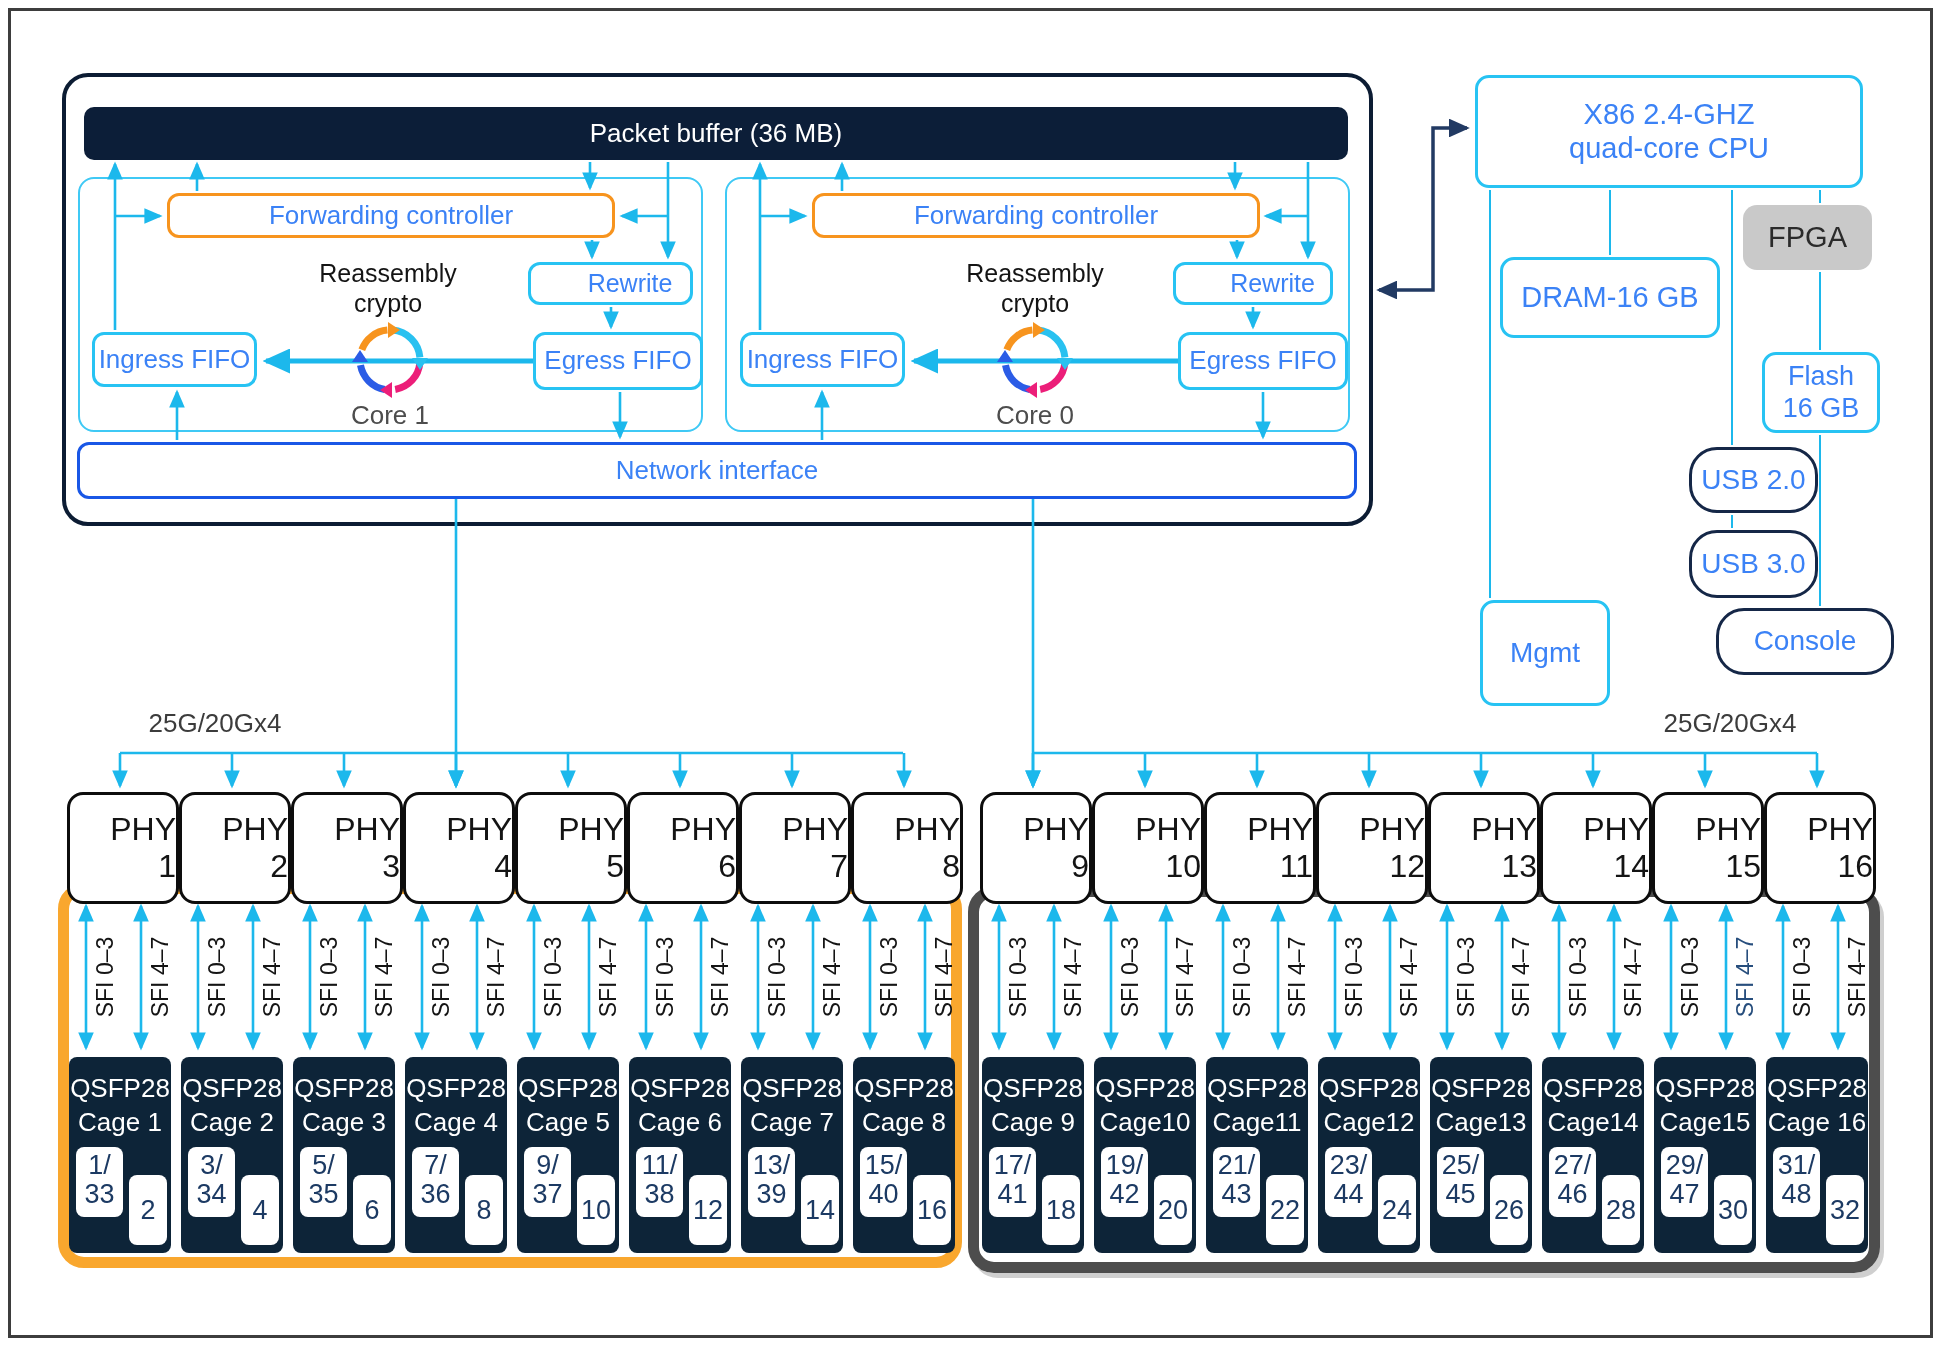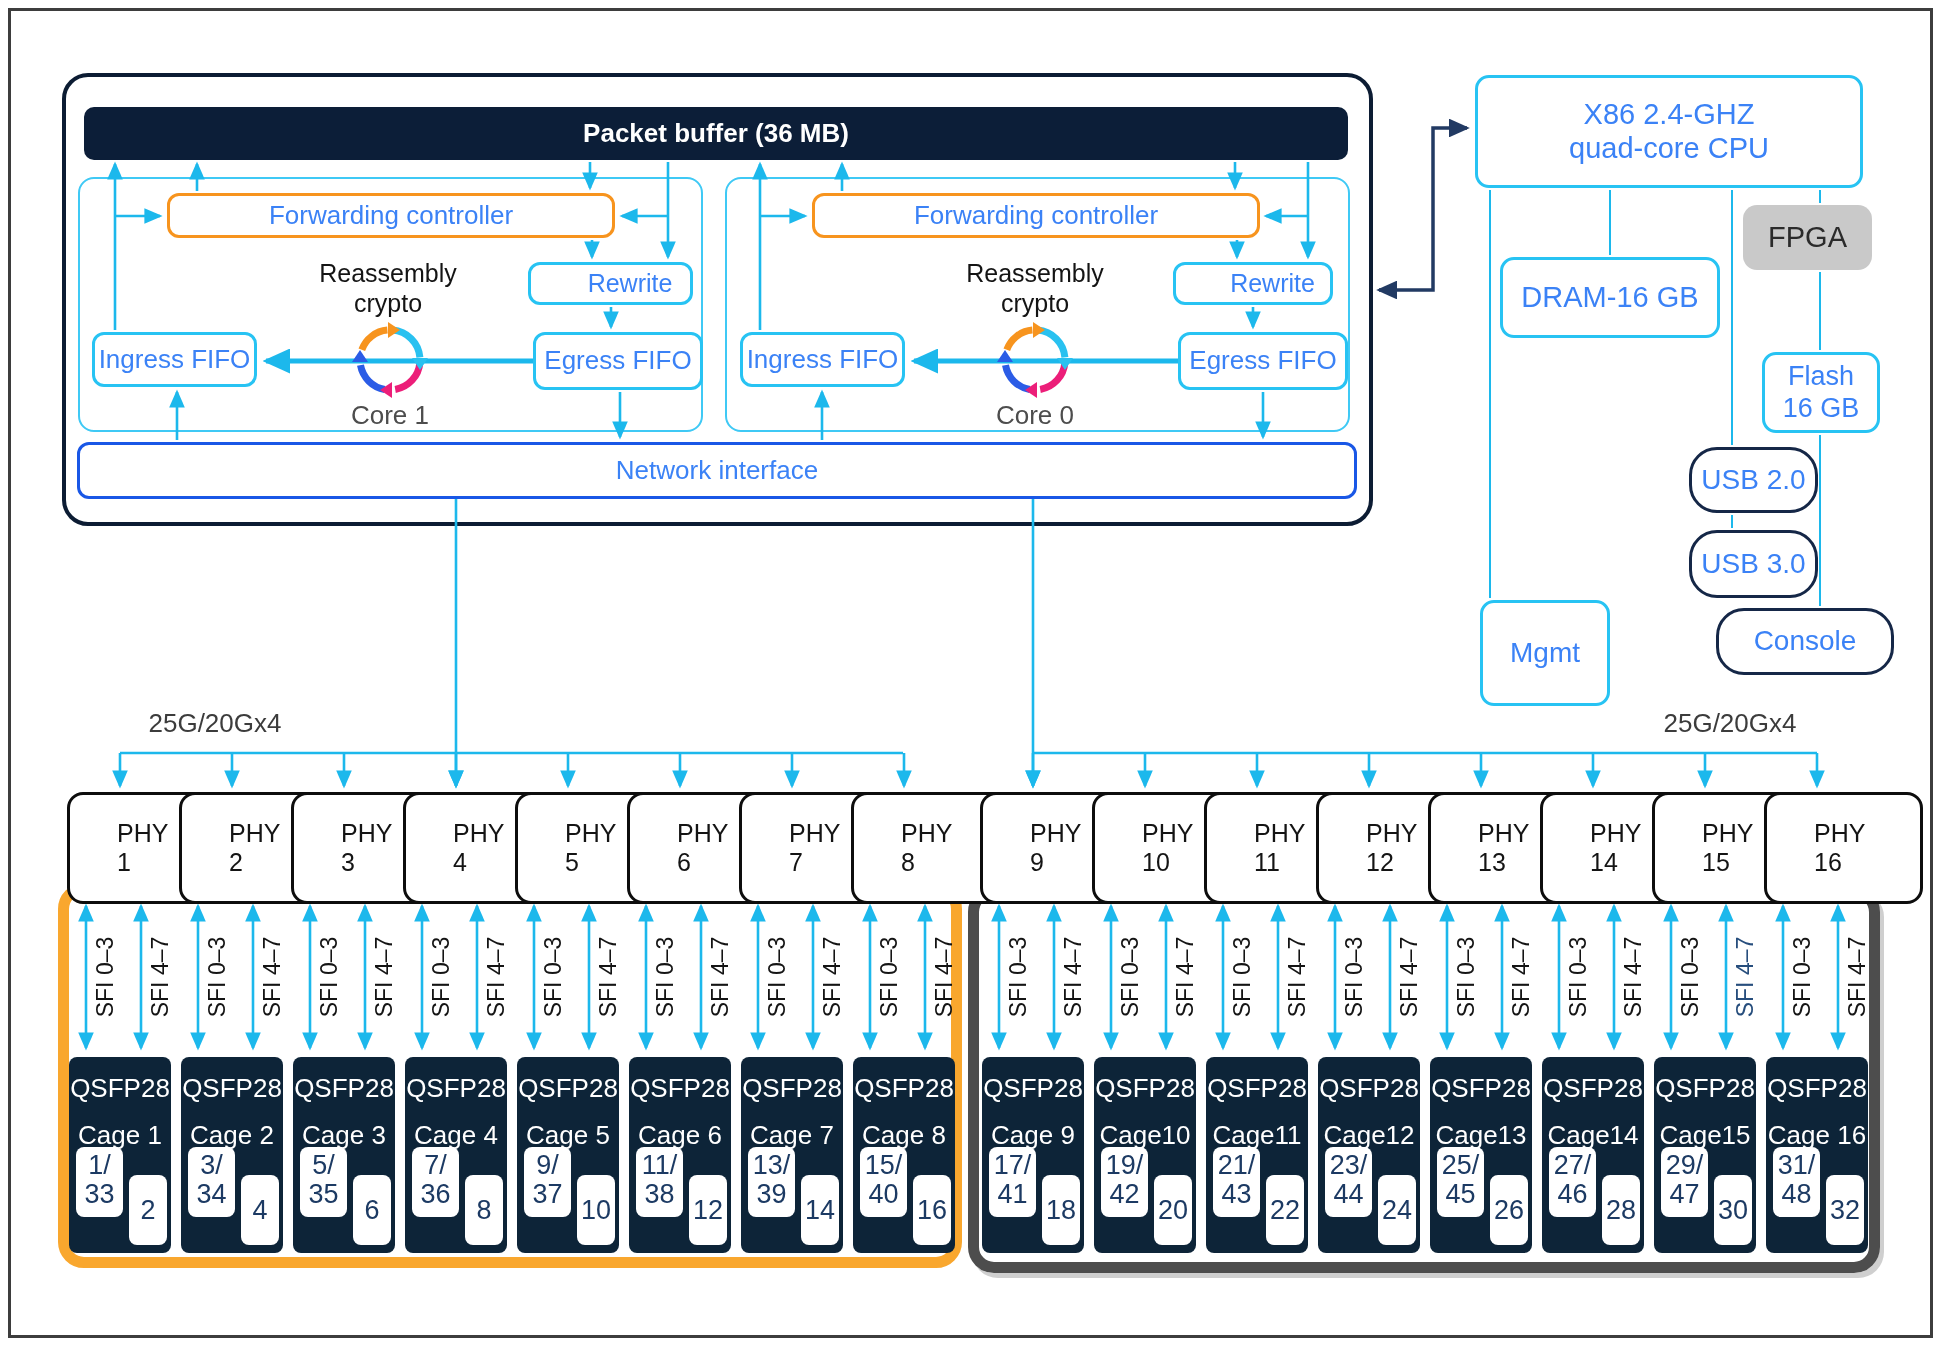--- a/index.html
+++ b/index.html
@@ -19,25 +19,25 @@
   .npu{border:4px solid #0c1c33;border-radius:26px;background:#fff;}
   .subbox{border:2.5px solid #3fc9f5;border-radius:16px;background:transparent;}
   .grp-orange{border:11px solid #f9a72e;border-radius:26px;}
   .grp-gray{border:11px solid #4d4d4d;border-radius:26px;box-shadow:4px 5px 0 #cfcfcf;}
   .t26{font-size:26px;} .t27{font-size:27px;} .t28{font-size:28px;} .t29{font-size:29px;} .t25{font-size:25px;padding-left:39px;}
   .lbl-static{position:absolute;color:#141414;text-align:center;}
   .gray-lbl{color:#3c3c3c;}
   .core-lbl{position:absolute;font-size:26px;color:#4d4d4d;text-align:center;width:200px;}
   .reasm{position:absolute;font-size:25px;color:#141414;text-align:center;width:260px;line-height:1.2;}
   .phy{position:absolute;top:792px;width:106px;height:106px;background:#fff;border:3.5px solid #0d0d0d;
-    border-radius:16px;display:flex;flex-direction:column;align-items:flex-start;justify-content:center;
-    font-size:25px;color:#141414;line-height:1.15;z-index:3;padding-left:47px;}
+    border-radius:16px;display:flex;flex-direction:column;align-items:flex-end;justify-content:center;
+    font-size:32px;color:#141414;line-height:1.15;z-index:3;}
   .cage{position:absolute;top:1057px;width:102px;height:196px;background:#0d2438;border-radius:8px;
     color:#fff;font-size:26px;text-align:center;z-index:3;}
-  .cage .cg-l1{margin-top:16px;} .cage .cg-l2{margin-top:16px;}
+  .cage .cg-l1{margin-top:16px;} .cage .cg-l2{margin-top:3px;}
   .chip-a{position:absolute;left:7px;top:90px;width:47px;height:70px;background:#fff;border-radius:8px;
     color:#1c3a63;font-size:27px;line-height:29px;text-align:center;padding-top:4px;box-sizing:border-box;}
   .chip-b{position:absolute;left:60px;top:118px;width:38px;height:70px;background:#fff;border-radius:8px;
     color:#1c3a63;font-size:27px;display:flex;align-items:center;justify-content:center;}
   .sfi-pair{position:absolute;top:0;width:0;height:0;z-index:4;}
   .sfi{position:absolute;top:977px;width:150px;height:26px;line-height:26px;font-size:23px;color:#141414;
     text-align:center;transform:translate(-50%,-50%) rotate(-90deg);white-space:nowrap;}
   .sfi.hl{color:#274e7d;}
   svg{position:absolute;left:0;top:0;z-index:2;pointer-events:none;}
   .ln{stroke:#1cb8ec;stroke-width:2.6;fill:none;}
@@ -176,21 +176,21 @@
     <g transform="translate(390,360)">
         <use href="#core-rot"></use>
       </g>
     <g transform="translate(1035,360)">
         <use href="#core-rot"></use>
       </g>
   </svg>
 
   <div class="box npu boxlayer" style="left:62px;top:73px;width:1311px;height:453px;background:transparent;z-index:1;"></div>
 
-  <div class="box fill-navy t26 boxlayer" style="left:84px;top:107px;width:1264px;height:53px;font-weight:bold;">
+  <div class="box fill-navy t26 boxlayer" style="left:84px;top:107px;width:1264px;height:53px;">
     <span>Packet buffer (36 MB)</span>
   </div>
 
   <div class="box subbox" style="left:78px;top:177px;width:625px;height:255px;z-index:1;"></div>
   <div class="box subbox" style="left:725px;top:177px;width:625px;height:255px;z-index:1;"></div>
 
   <div class="box orange t26 boxlayer" style="left:167px;top:193px;width:448px;height:45px;">
     <span>Forwarding controller</span>
   </div>
   <div class="box cyan2 t25 boxlayer" style="left:528px;top:262px;width:165px;height:43px;">

